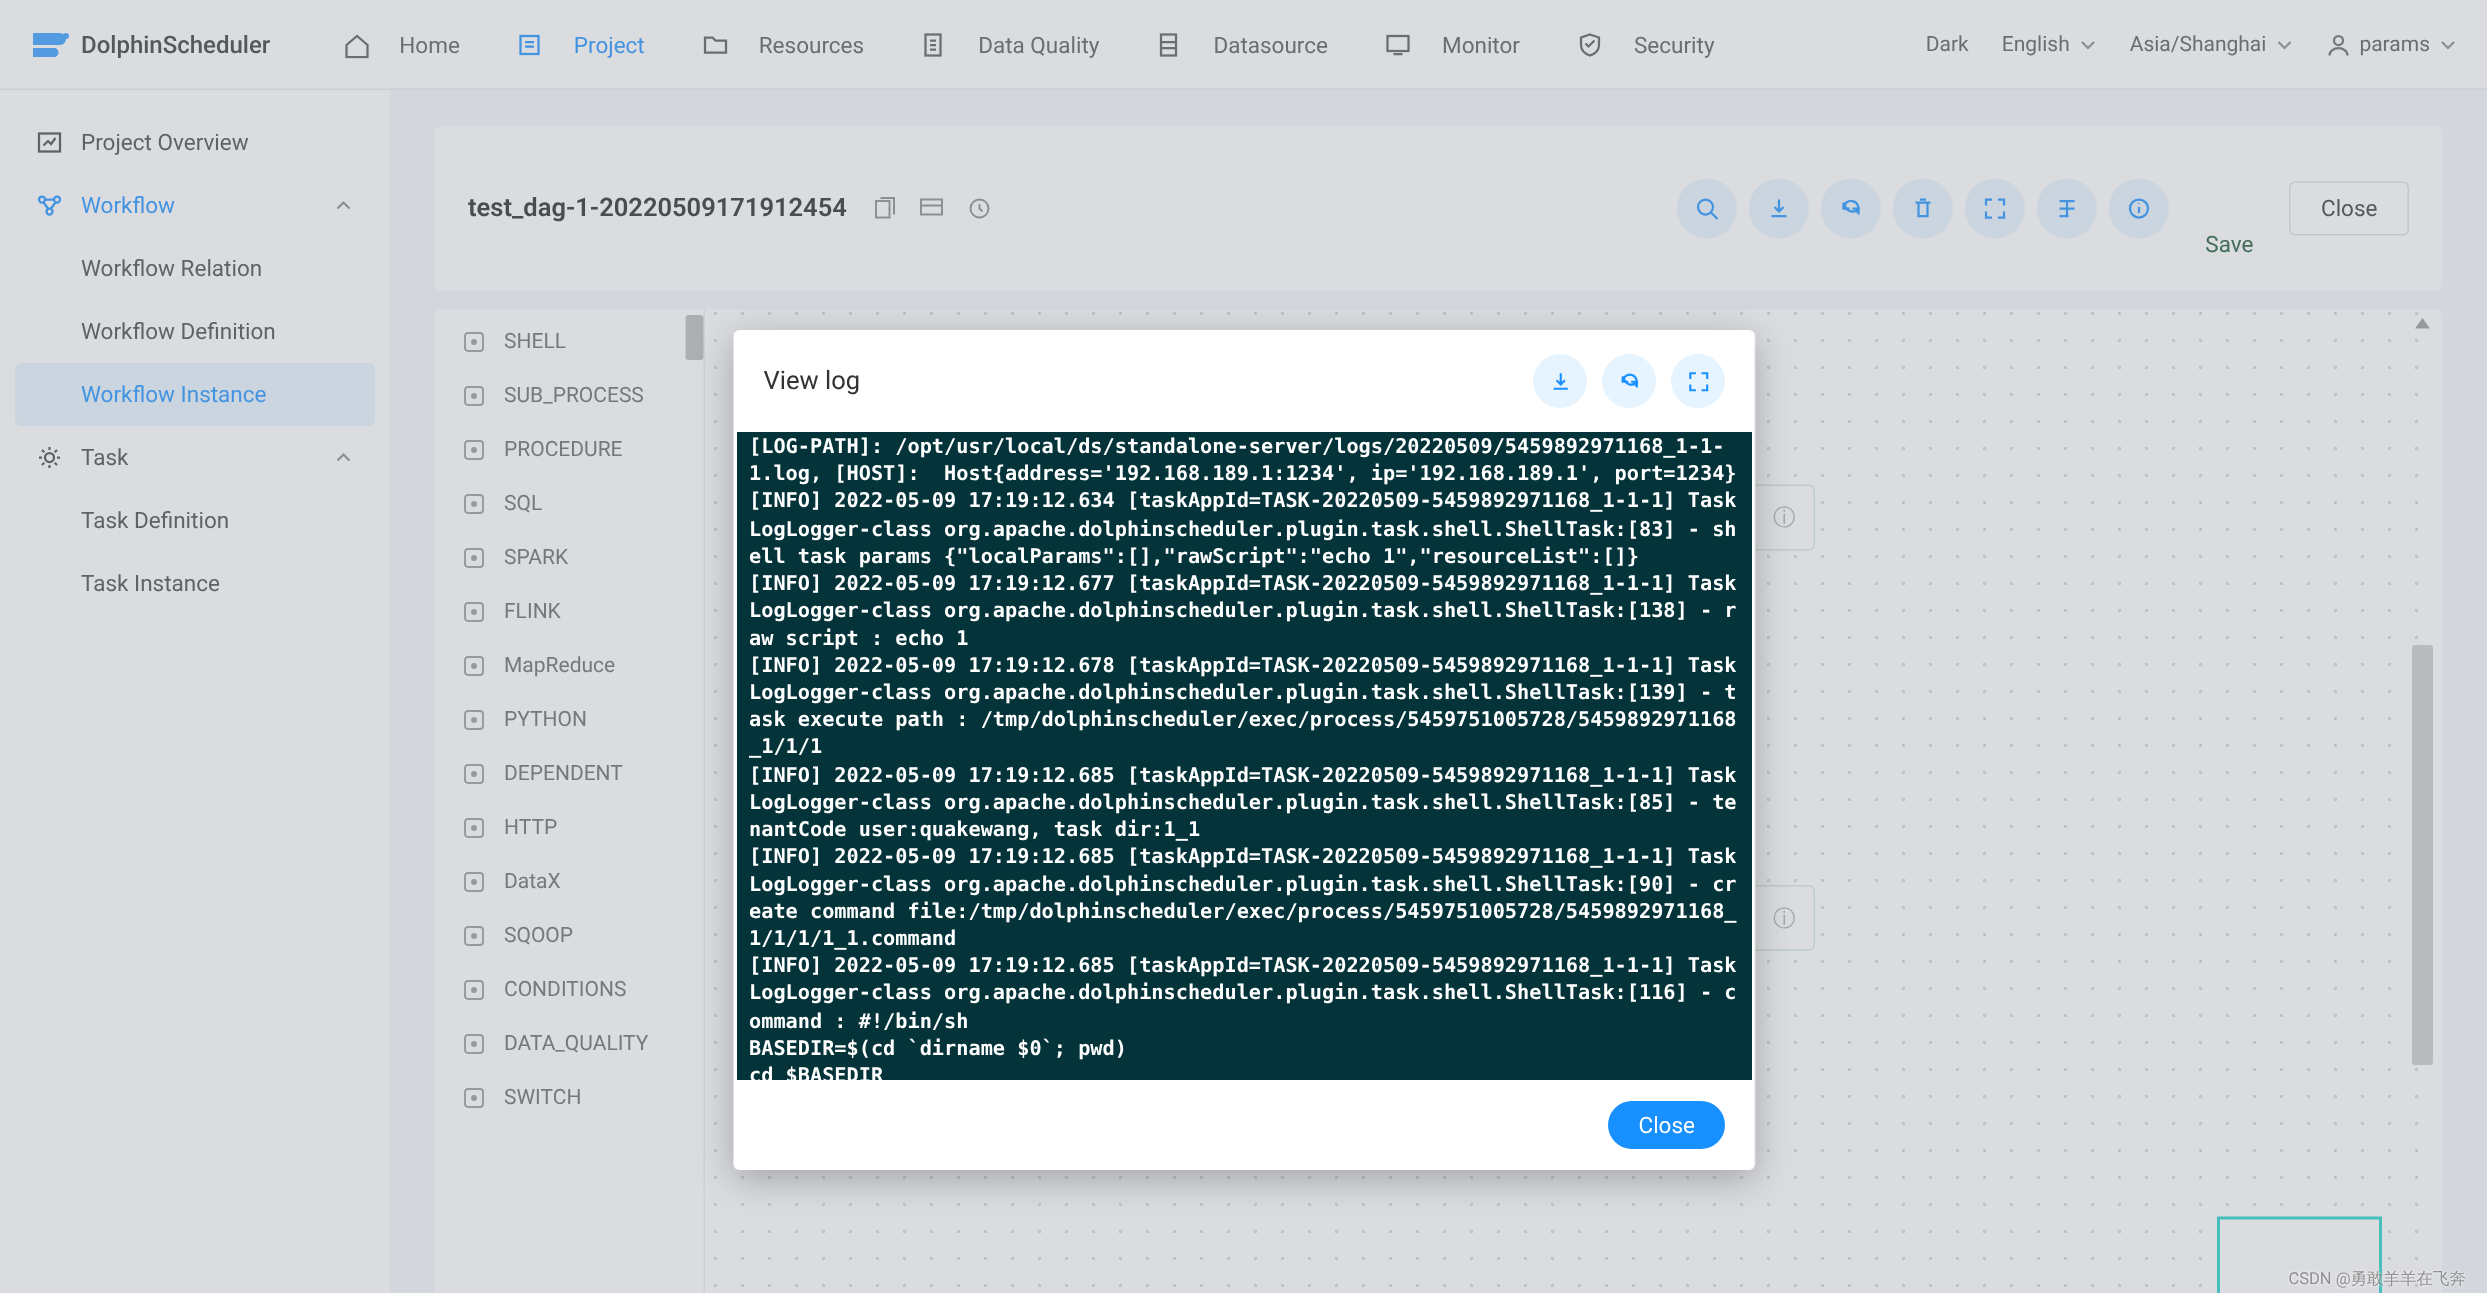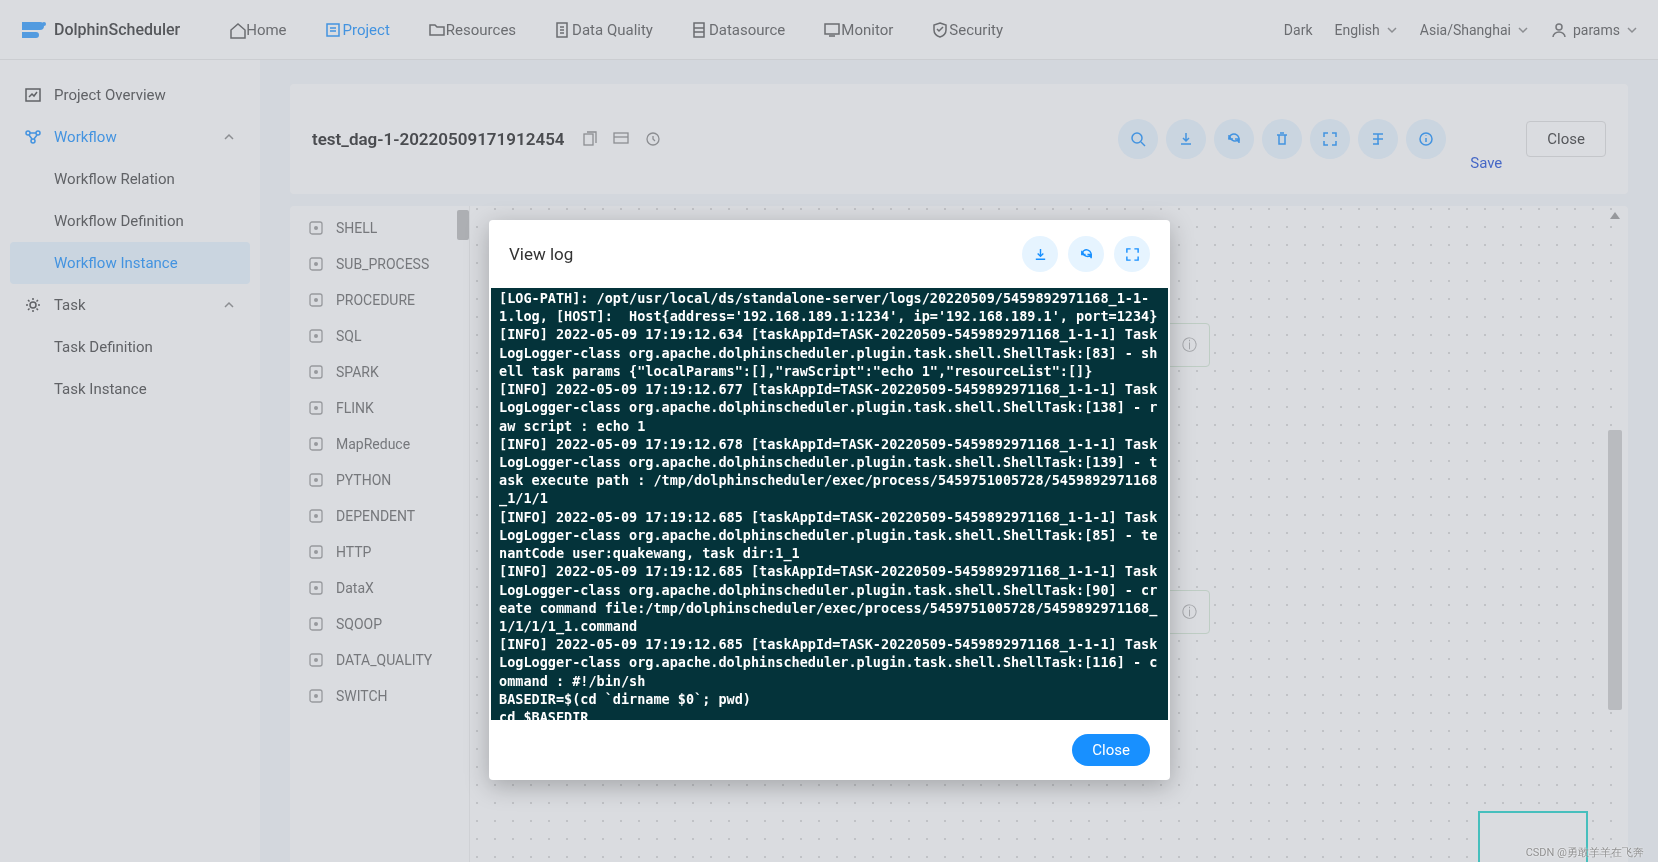--- a/index.html
+++ b/index.html
@@ -3,37 +3,37 @@
 <meta charset="utf-8">
 <style>
 * { margin:0; padding:0; box-sizing:border-box; font-family:-apple-system,BlinkMacSystemFont,"Segoe UI",Roboto,sans-serif; }
 body { width:1658px; height:862px; background:#f5f7fa; overflow:hidden; position:relative; }
 .overlay { position:absolute; inset:0; background:rgba(150,155,165,0.35); z-index:100; }
 .topnav { height:60px; background:#fff; display:flex; align-items:center; padding:0 20px; border-bottom:1px solid #e8e8e8; }
 .logo-wrap { display:flex; align-items:center; gap:6px; margin-right:30px; }
 .logo-mark { width:28px; height:22px; }
 .logo-text { font-size:16px; color:#333; font-weight:500; }
 .nav-items { display:flex; gap:2px; }
-.nav-item { display:flex; align-items:center; gap:0; padding:8px 18px; color:#555; font-size:15px; cursor:pointer; border-radius:3px; }
+.nav-item { display:flex; align-items:center; gap:20px; padding:8px 18px; color:#555; font-size:15px; cursor:pointer; border-radius:3px; }
 .nav-item.active { color:#1890ff; }
 .nav-right { margin-left:auto; display:flex; align-items:flex-end; gap:22px; color:#555; font-size:14px; }
 .nav-right-item { display:flex; align-items:center; gap:6px; cursor:pointer; }
 .main { display:flex; height:calc(100% - 60px); }
 .sidebar { width:260px; background:#fff; padding:14px 10px; }
 .side-item { display:flex; align-items:center; gap:12px; padding:12px 14px; color:#444; font-size:15px; border-radius:4px; cursor:pointer; }
 .side-item.active { background:#e6f4ff; color:#1890ff; }
 .side-sub { padding-left:44px; }
 .side-expand { margin-left:auto; color:#888; }
 .content { flex:1; padding:24px 30px; position:relative; }
 .wf-header { background:#fff; border-radius:4px; padding:14px 22px; display:flex; align-items:center; gap:16px; }
 .wf-title { font-size:17px; font-weight:600; color:#222; }
 .hdr-icons { display:flex; gap:16px; color:#777; }
 .hdr-right { margin-left:auto; display:flex; align-items:center; gap:8px; }
 .circ { width:40px; height:40px; border-radius:50%; background:#e6f4ff; display:flex; align-items:center; justify-content:center; color:#1890ff; cursor:pointer; }
-.btn-text { padding:8px 16px; color:#1d4ed8; font-size:15px; cursor:pointer;margin-top:48px; }
+.btn-text { padding:8px 16px; color:#14532d; font-size:15px; cursor:pointer;margin-top:48px; }
 .btn-close { padding:8px 20px; background:#fff; border:1px solid #ddd; border-radius:4px; color:#333; font-size:15px; cursor:pointer; }
 .wf-body { display:flex; margin-top:12px; height:680px; background:#fff; border-radius:4px; }
 .task-pal { width:180px; border-right:1px solid #eee; padding:4px 0; position:relative; }
 .pal-item { display:flex; align-items:flex-start; gap:12px; padding:10px 18px; color:#666; font-size:14px; cursor:grab; }
 .pal-scroll { position:absolute; right:0; top:4px; width:12px; height:30px; background:#bbb; border-radius:2px; }
 .canvas { flex:1; position:relative; background-image:radial-gradient(#d8d8d8 1px,transparent 1px); background-size:18px 18px; background-position:-2px -6px; }
 .dag-node { position:absolute; width:230px; height:44px; background:#fff; border:1px solid #d4e8d4; border-radius:4px; display:flex; align-items:center; padding:0 12px; gap:10px; font-size:15px; color:#333; }
 .node-icon { width:22px; height:22px; border-radius:3px; background:#3ab54a; }
 .node-info { margin-left:auto; color:#aaa; }
 .status-ok { position:absolute; width:22px; height:22px; border-radius:50%; border:2px solid #3ab54a; display:flex; align-items:center; justify-content:center; color:#3ab54a; font-size:12px; }
@@ -337,20 +337,27 @@
               <rect x="2" y="2" width="12" height="12" rx="2" fill="none" stroke="#999" stroke-width="1.3"></rect>
               <circle cx="8" cy="8" r="2" fill="#999"></circle>
             </svg>
             <span>SQOOP</span>
           </div>
           <div class="pal-item">
             <svg width="16" height="16" viewBox="0 0 16 16">
               <rect x="2" y="2" width="12" height="12" rx="2" fill="none" stroke="#999" stroke-width="1.3"></rect>
               <circle cx="8" cy="8" r="2" fill="#999"></circle>
             </svg>
+            <span>CONDITIONS</span>
+          </div>
+          <div class="pal-item">
+            <svg width="16" height="16" viewBox="0 0 16 16">
+              <rect x="2" y="2" width="12" height="12" rx="2" fill="none" stroke="#999" stroke-width="1.3"></rect>
+              <circle cx="8" cy="8" r="2" fill="#999"></circle>
+            </svg>
             <span>DATA_QUALITY</span>
           </div>
           <div class="pal-item">
             <svg width="16" height="16" viewBox="0 0 16 16">
               <rect x="2" y="2" width="12" height="12" rx="2" fill="none" stroke="#999" stroke-width="1.3"></rect>
               <circle cx="8" cy="8" r="2" fill="#999"></circle>
             </svg>
             <span>SWITCH</span>
           </div>
         </div>

